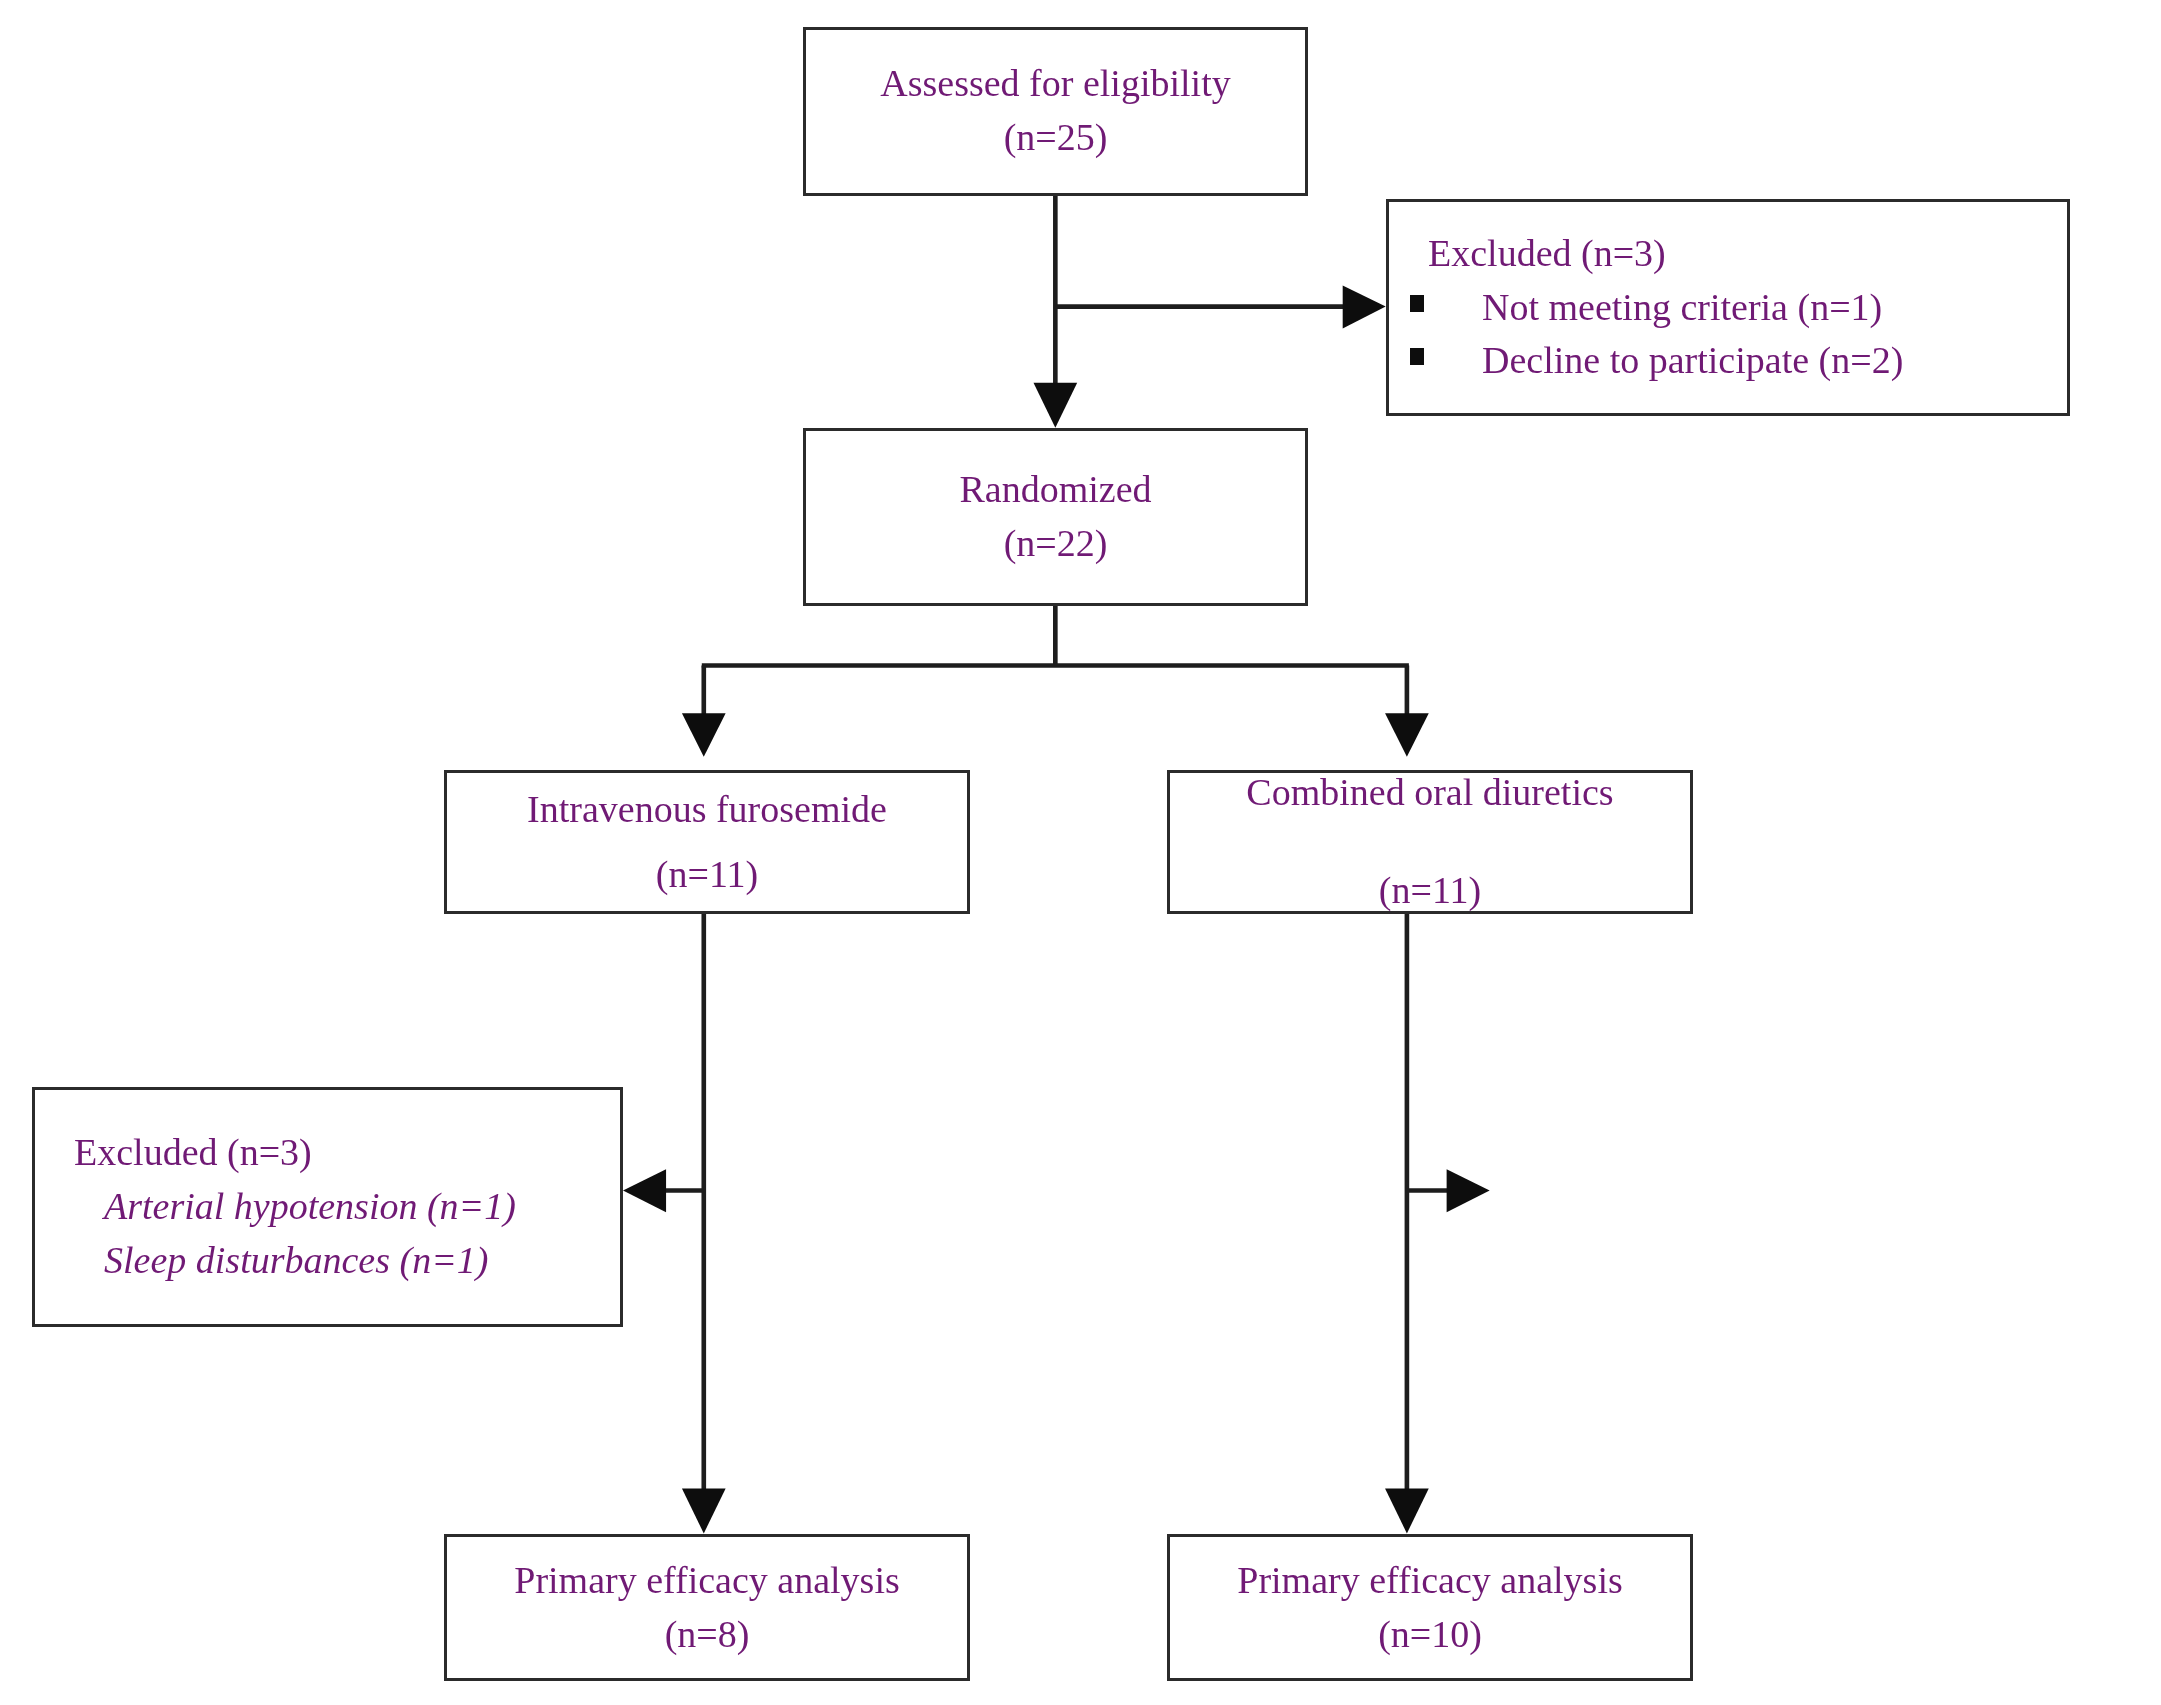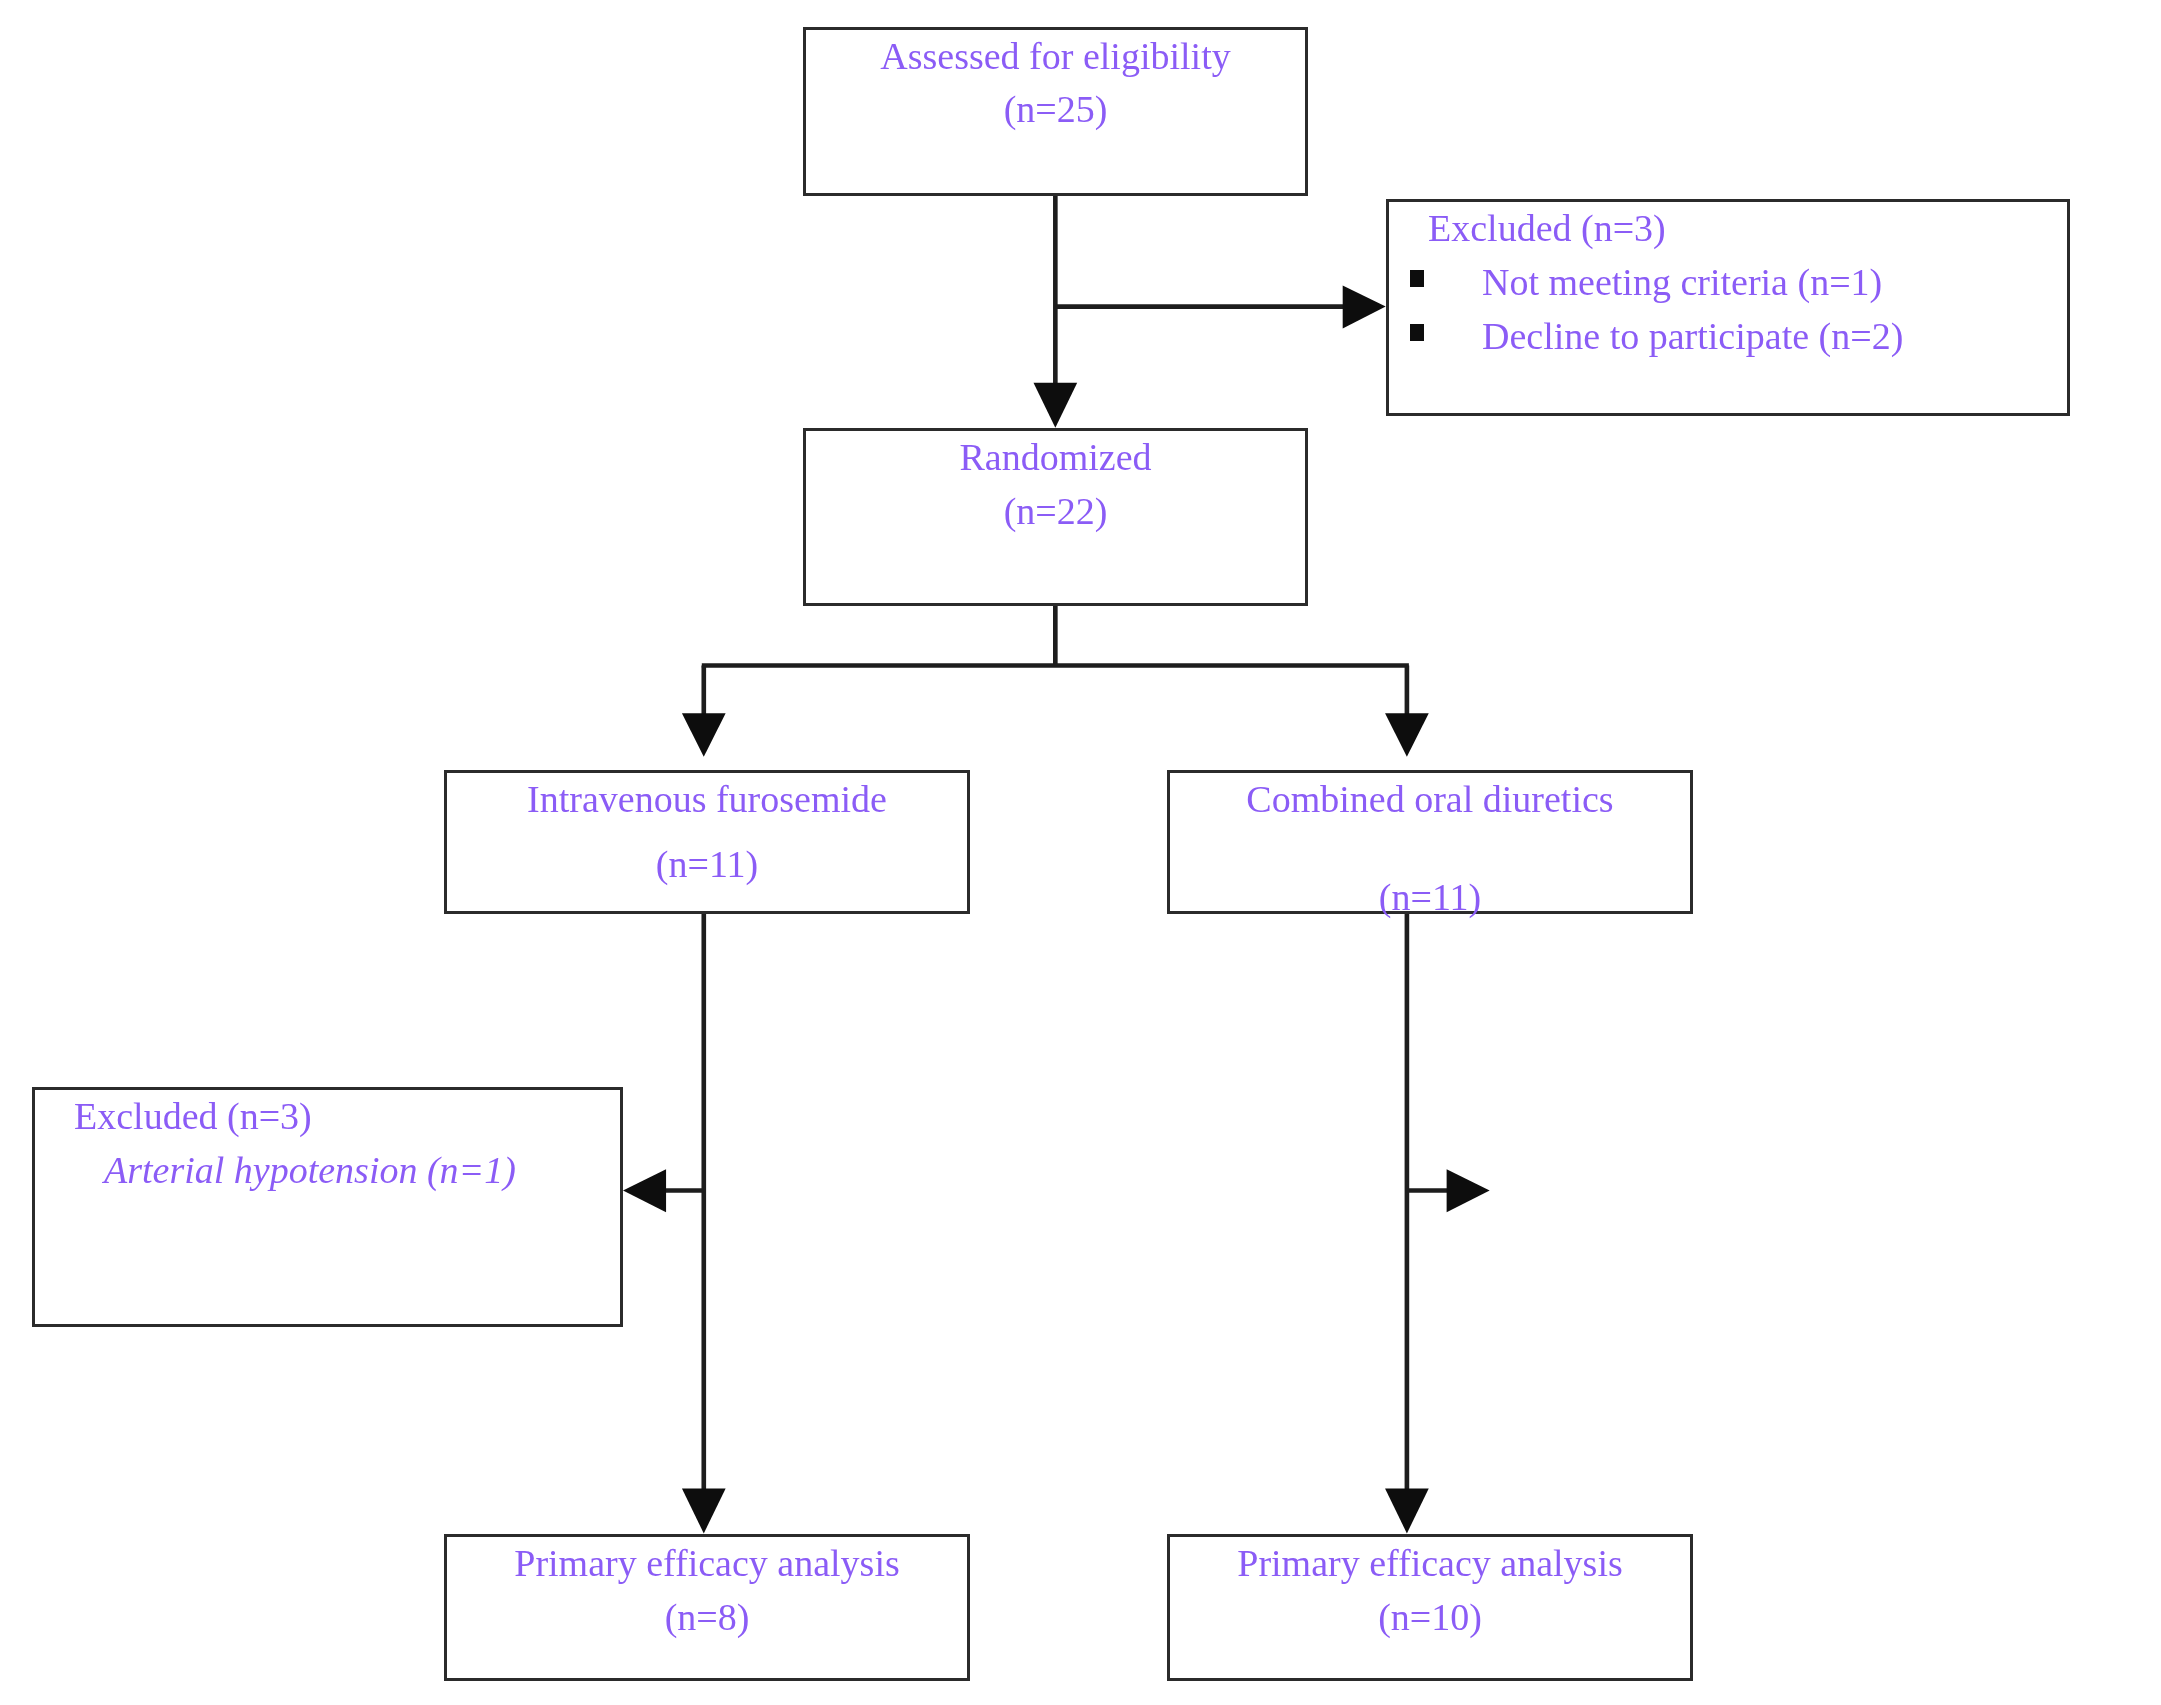--- a/index.html
+++ b/index.html
@@ -26,22 +26,22 @@
     height: 1705px;
     pointer-events: none;
   }
   .node {
     position: absolute;
     box-sizing: border-box;
     border: 3.3px solid #2b2b2b;
     background: #ffffff;
     display: flex;
     flex-direction: column;
-    justify-content: flex-start;
-    color: #8b5cf6;
+    justify-content: center;
+    color: #701a75;
     font-size: 38px;
     line-height: 1.42;
   }
   .node.center {
     align-items: center;
     text-align: center;
   }
   .node.left {
     align-items: flex-start;
     text-align: left;
@@ -148,20 +148,21 @@
   </div>
 
   <div class="node center" style="left:1167px; top:770px; width:526px; height:144px;gap:44px;">
     <span class="ln">Combined oral diuretics</span>
     <span class="ln">(n=11)</span>
   </div>
 
   <div class="node left" style="left:32px; top:1087px; width:591px; height:240px;">
     <span class="ln pad-l">Excluded (n=3)</span>
     <span class="ln it indent">Arterial hypotension (n=1)</span>
+    <span class="ln it indent">Sleep disturbances (n=1)</span>
   </div>
 
 
   <div class="node center" style="left:444px; top:1534px; width:526px; height:147px;">
     <span class="ln">Primary efficacy analysis</span>
     <span class="ln">(n=8)</span>
   </div>
 
   <div class="node center" style="left:1167px; top:1534px; width:526px; height:147px;">
     <span class="ln">Primary efficacy analysis</span>

